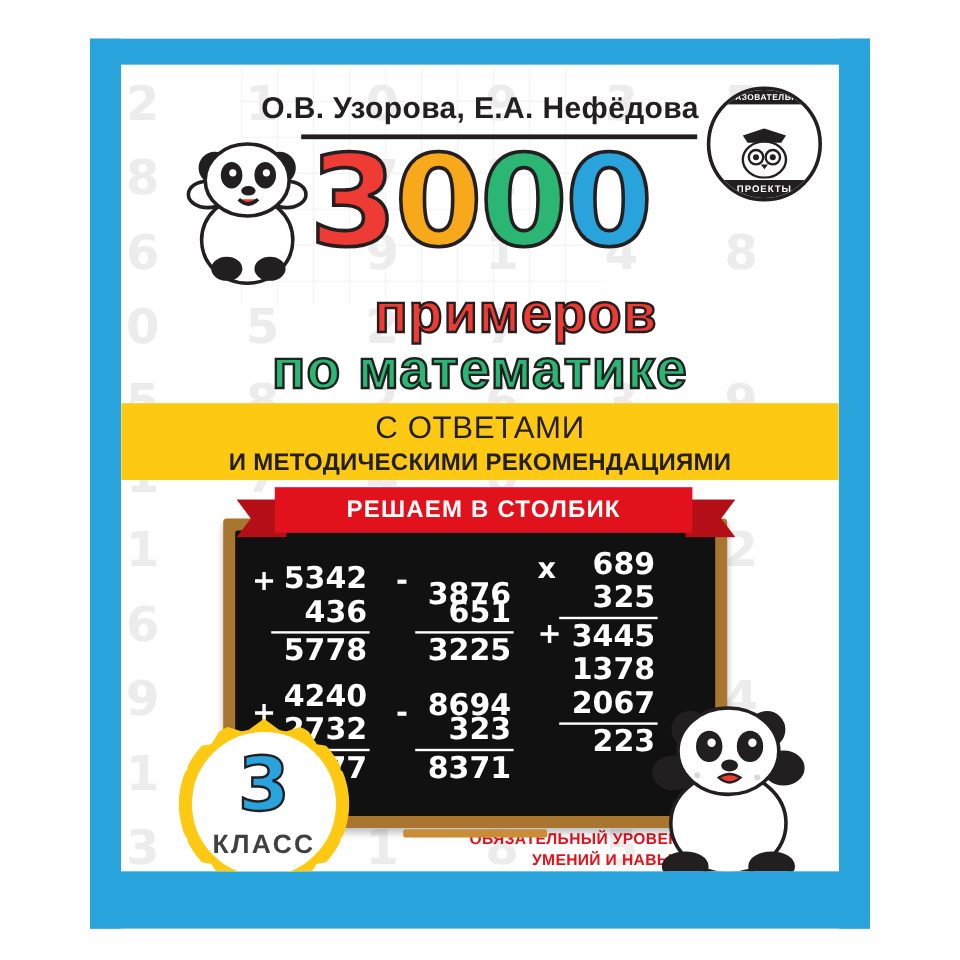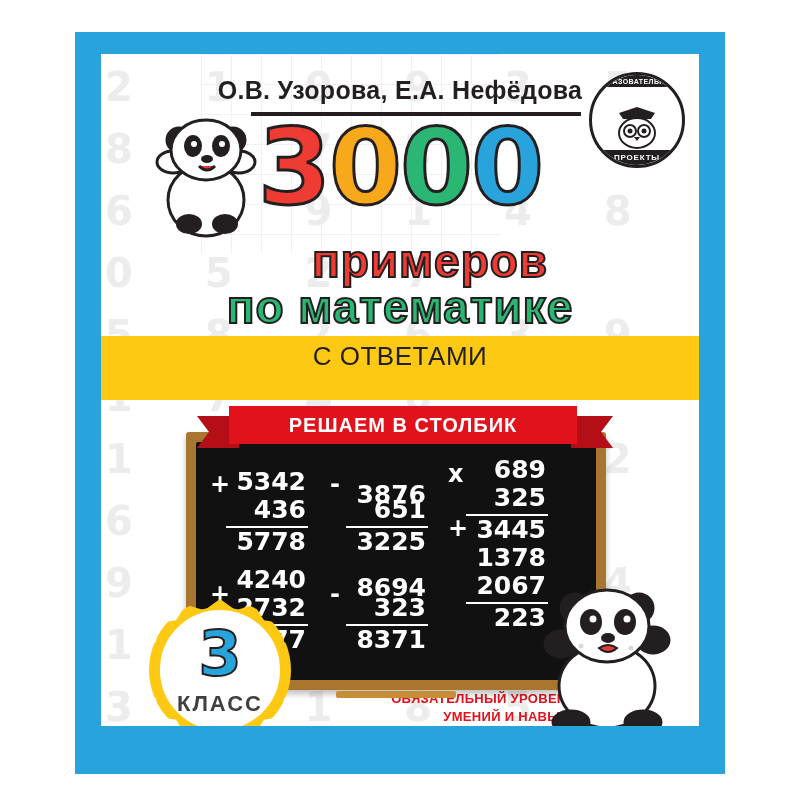--- a/index.html
+++ b/index.html
@@ -406,20 +406,21 @@
 
       <div class="big3000">
         <span class="d1">3</span><span class="d2">0</span><span class="d3">0</span><span class="d4">0</span>
       </div>
 
       <div class="t-line1">примеров</div>
       <div class="t-line2">по математике</div>
 
       <div class="yellow-band">
         <div class="band-l1">С ОТВЕТАМИ</div>
+        <div class="band-l2">И МЕТОДИЧЕСКИМИ РЕКОМЕНДАЦИЯМИ</div>
       </div>
 
       <div class="ribbon-tail-l"></div>
       <div class="ribbon-tail-r"></div>
       <div class="ribbon">РЕШАЕМ В СТОЛБИК</div>
 
       <div class="board-frame">
         <div class="board">
 
           <span class="op" style="left:14px; top:28px;">+</span>

